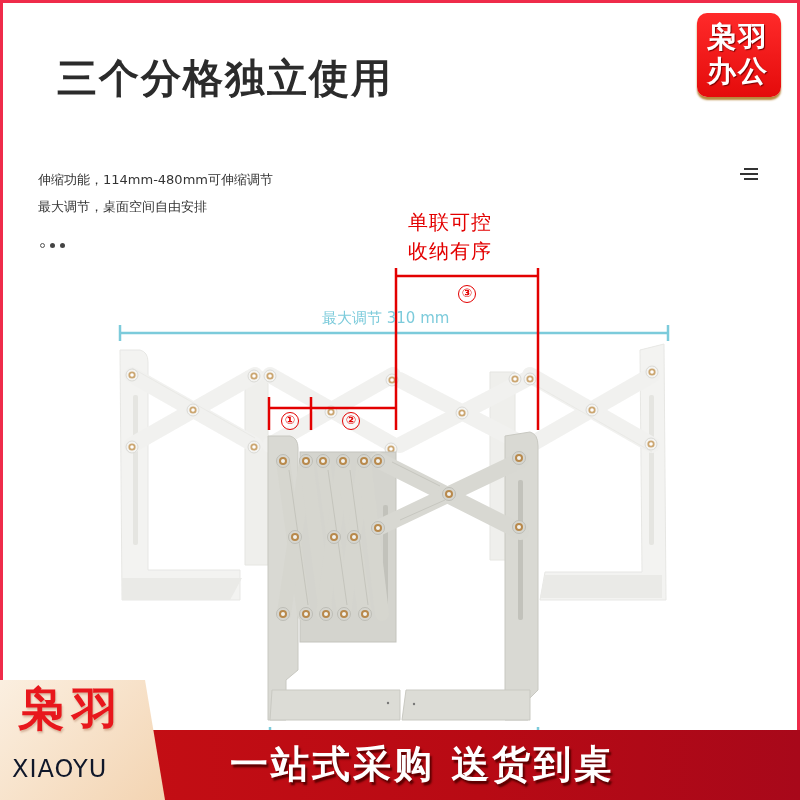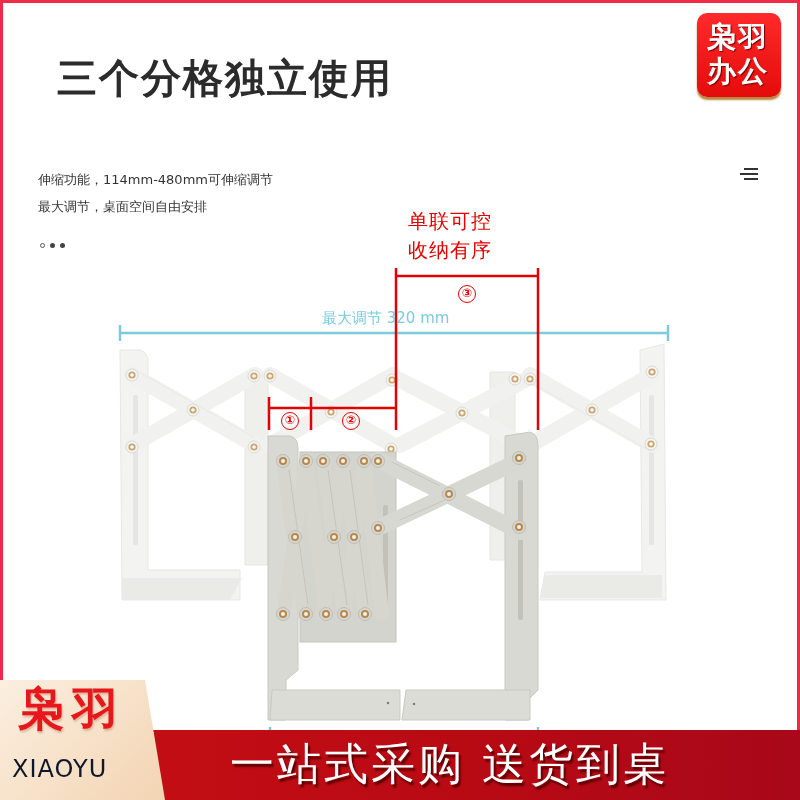--- a/index.html
+++ b/index.html
@@ -25,30 +25,30 @@
 
   .dots { position: absolute; left: 40px; top: 243px; display: flex; gap: 5px; align-items: center; }
   .dot { width: 5px; height: 5px; border-radius: 50%; background: #444; }
   .dot.hollow { background: #fff; border: 1px solid #555; }
 
   .menu-icon { position: absolute; left: 740px; top: 168px; width: 18px; height: 14px; }
   .menu-icon span { position: absolute; height: 2px; background: #333; }
 
   .product { position: absolute; left: 0; top: 200px; width: 800px; height: 530px; }
 
-  .red-label { position: absolute; left: 408px; top: 208px; color: #e30000; font-size: 20px; line-height: 29px; letter-spacing: 1px; text-align: left; font-family: Liberation Mono, monospace; }
+  .red-label { position: absolute; left: 408px; top: 208px; color: #e30000; font-size: 20px; line-height: 29px; letter-spacing: 1px; text-align: left; }
   .red-label div { white-space: nowrap; }
 
   .measure-text { position: absolute; left: 322px; top: 309px; color: #7ccbdb; font-size: 15px; white-space: nowrap; }
 
   .circ { position: absolute; width: 18px; height: 18px; border: 1.5px solid #e30000; border-radius: 50%; color: #e30000; font-size: 12px; line-height: 15px; text-align: center; font-weight: bold; background: rgba(255,255,255,0.6); }
 
   .bottom-bar { position: absolute; left: 0; top: 730px; width: 800px; height: 70px;
     background: linear-gradient(90deg, #c80f14 0%, #b80a14 60%, #a8081a 100%); }
-  .slogan { position: absolute; left: 230px; top: 737px; color: #fff; font-weight: normal; font-size: 44px; line-height: 54px; letter-spacing: 3px; white-space: nowrap; text-shadow: 2px 3px 2px #5a0000; }
+  .slogan { position: absolute; left: 230px; top: 737px; color: #fff; font-weight: bold; font-size: 38px; line-height: 54px; letter-spacing: 3px; white-space: nowrap; text-shadow: 2px 3px 2px #5a0000; }
 
   .logo-panel { position: absolute; left: 0; top: 680px; width: 165px; height: 120px;
     background: linear-gradient(135deg, #fbefe0 0%, #f3d4b2 100%);
     clip-path: polygon(0 0, 145px 0, 165px 120px, 0 120px); }
   .logo-cn { position: absolute; left: 18px; top: 683px; color: #e8171c; font-family: "DejaVu Serif", serif; font-weight: bold; font-size: 46px; line-height: 52px; letter-spacing: 8px; white-space: nowrap; text-shadow: 1px 2px 2px rgba(120,40,0,0.25); }
   .logo-en { position: absolute; left: 12px; top: 755px; color: #0f172a; font-size: 24px; line-height: 28px; letter-spacing: 1px; white-space: nowrap; }
 </style>
 </head>
 <body>
 
@@ -222,21 +222,21 @@
 
   <div class="red-label">
     <div>单联可控</div>
     <div>收纳有序</div>
   </div>
 
   <div class="circ" style="left:458px;top:285px;">③</div>
   <div class="circ" style="left:281px;top:412px;">①</div>
   <div class="circ" style="left:342px;top:412px;">②</div>
 
-  <div class="measure-text">最大调节 320 mm</div>
+  <div class="measure-text">最大调节 310 mm</div>
 
   <div class="bottom-bar"></div>
   <div class="slogan">一站式采购  送货到桌</div>
 
   <div class="logo-panel"></div>
   <div class="logo-cn">枭羽</div>
   <div class="logo-en">XIAOYU</div>
 
 </div>
 

